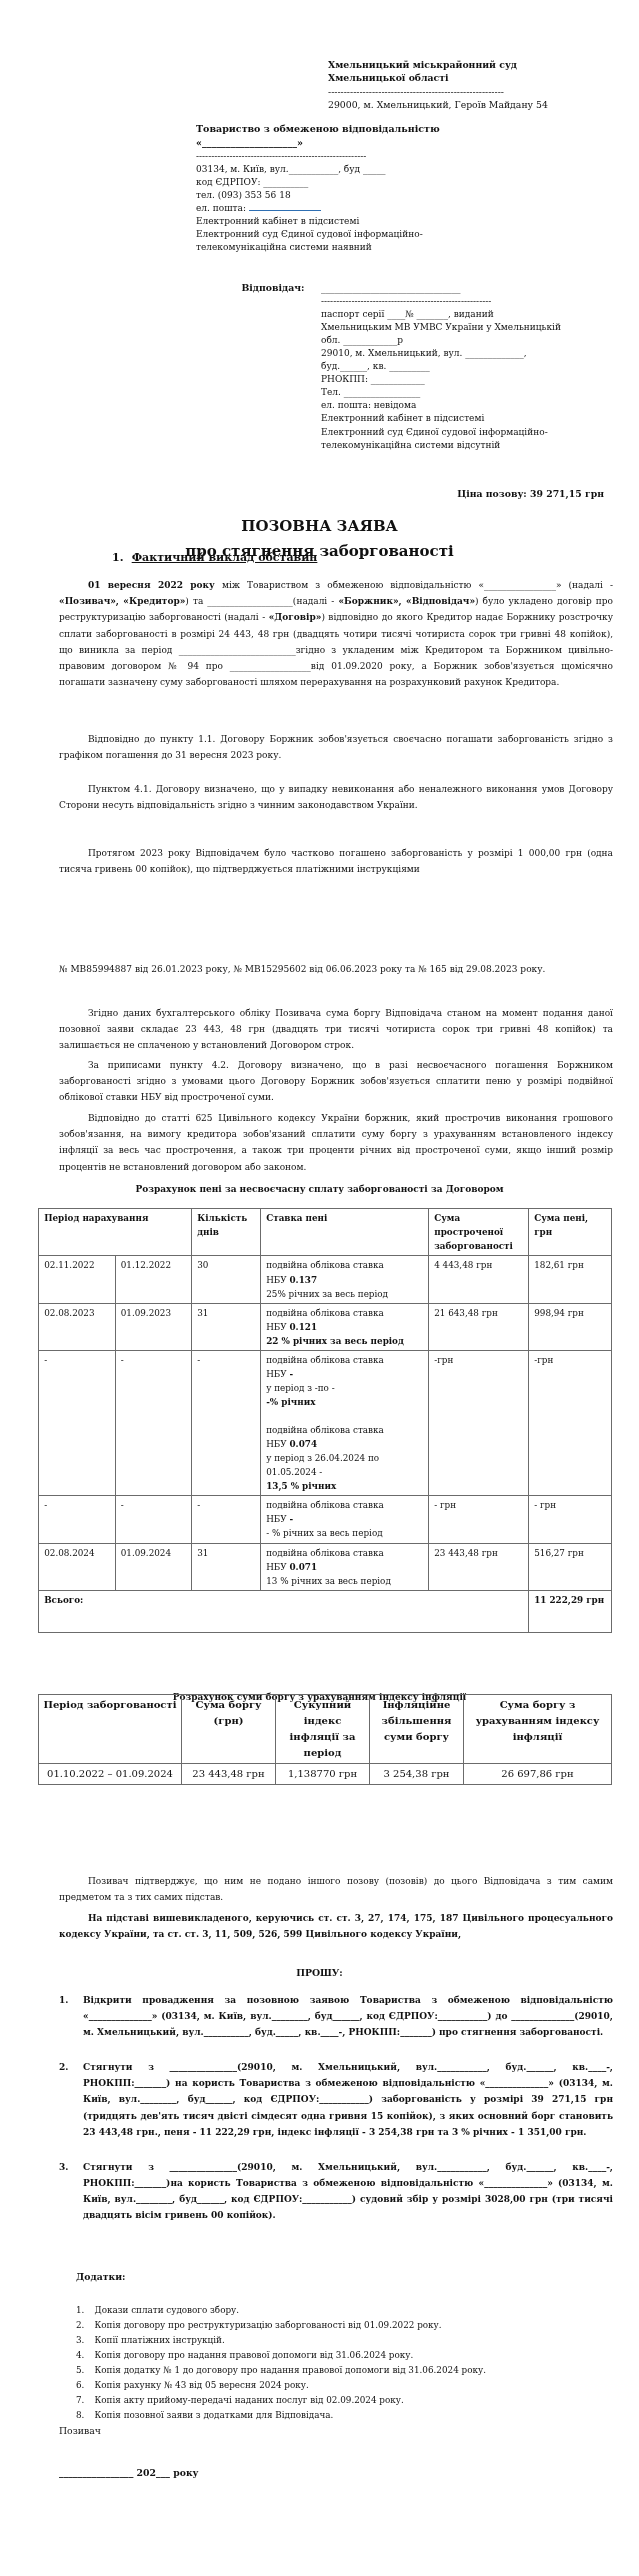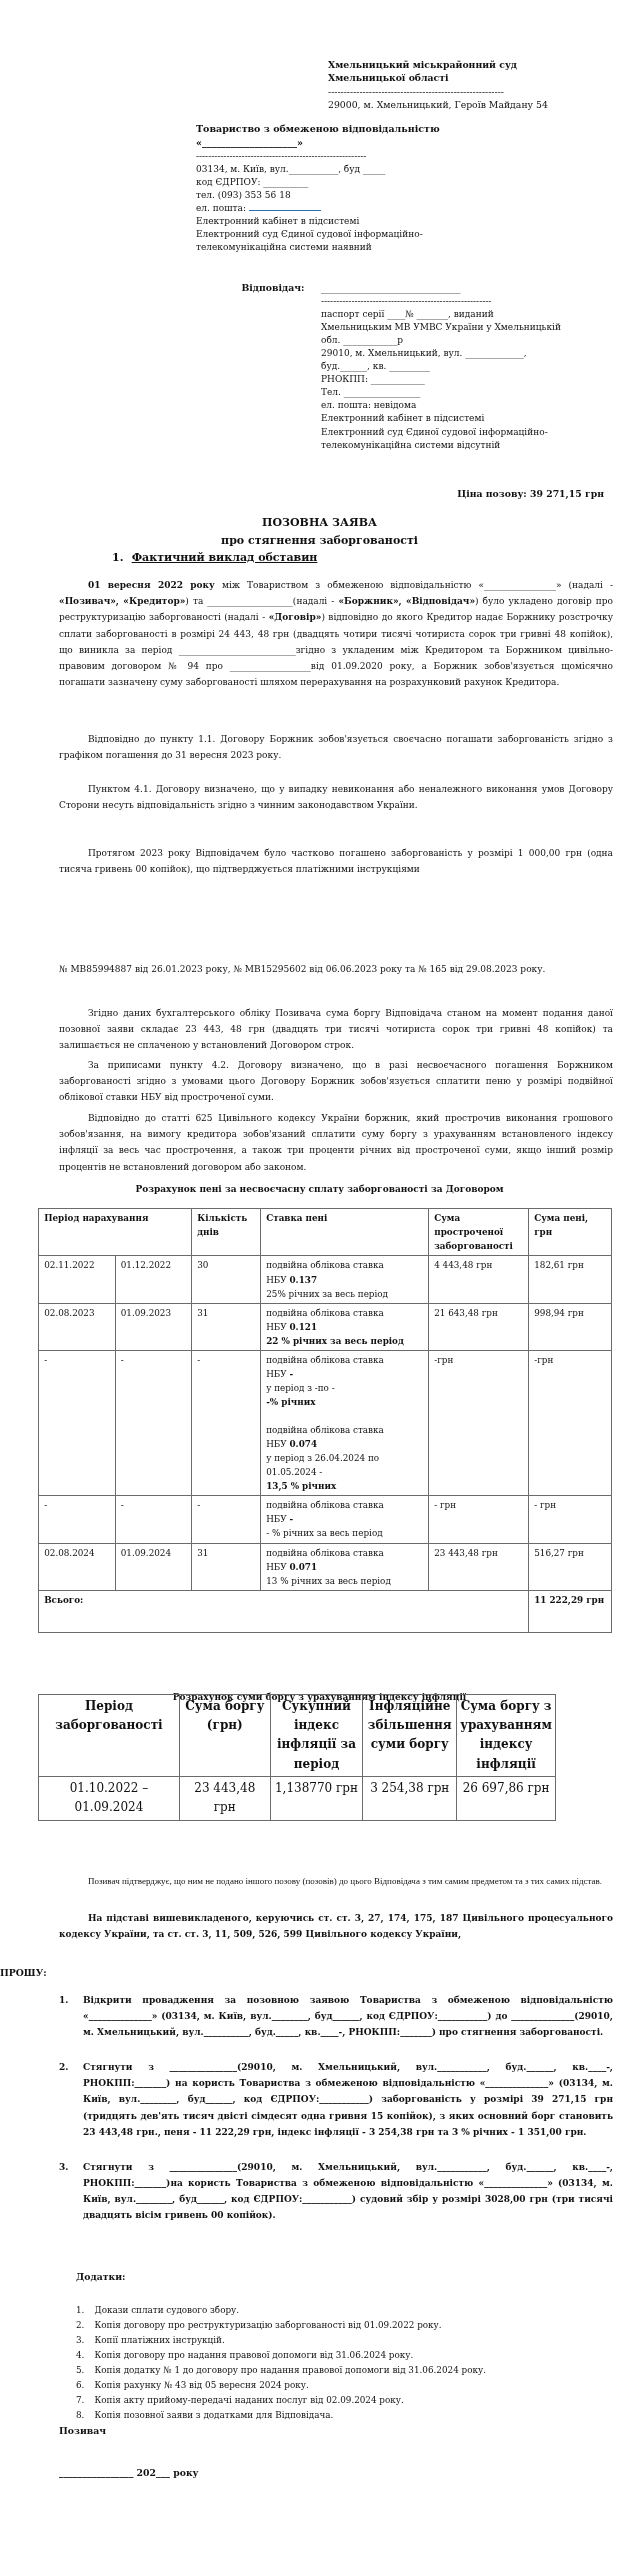--- a/index.html
+++ b/index.html
@@ -9,62 +9,62 @@
       min-height: 2713px;
       font-family: "DejaVu Serif", "Liberation Serif", serif;
       color: #111111;
       font-size: 8.8px;
       line-height: 1.3;
       position: relative;
     }
     .page { position: relative; width: 639px; }
     .b { font-weight: bold; }
     .u { text-decoration: underline; }
-    .center { }
+    .center { text-align: center; }
 
     
     .court { position: absolute; left: 328px; top: 58px; width: 278px; font-size: 9.3px; line-height: 1.45; }
     .party { position: absolute; left: 196px; width: 412px; display: flex; }
     .party .label { width: 125px; text-align: right; padding-right: 16.5px; font-weight: bold; font-size: 9.3px; }
     .party .body { width: 278px; font-size: 9px; line-height: 1.45; }
     .party .body .title { font-weight: bold; font-size: 9.5px; }
     .email-line { display: inline-block; border-bottom: 1px solid #2e6fb3; width: 72px; height: 7.2px; vertical-align: baseline; }
 
     .claim-price { position: absolute; right: 35px; top: 488px; font-weight: bold; font-size: 9.3px; }
-    .doc-title { position: absolute; left: 0; width: 639px; top: 514px; text-align: center; font-weight: bold; font-size: 11px; line-height: 1.65; }
+    .doc-title { position: absolute; left: 0; width: 639px; top: 514px; text-align: center; font-weight: bold; font-size: 15px; line-height: 1.65; }
     .section-h { position: absolute; left: 112px; top: 551px; font-weight: bold; font-size: 11px; }
     .section-h .num { margin-right: 8.2px; }
 
     .para { position: absolute; left: 59px; width: 554px; font-size: 9px; line-height: 1.8; text-align: justify; }
     .para .indent { display: inline-block; width: 29px; }
 
     
     .tcap { position: absolute; left: 0; width: 639px; text-align: center; font-weight: bold; font-size: 9px; }
     table.pen { position: absolute; left: 38px; top: 1208px; width: 574px; border-collapse: collapse; font-size: 8.8px; line-height: 1.6; }
     table.pen td, table.pen th { border: 0.8px solid #6b6b6b; vertical-align: top; padding: 2.1px 5.2px; text-align: left; }
     table.pen th { font-weight: bold; }
     table.pen .c1 { width: 77px; } table.pen .c2 { width: 77px; } table.pen .c3 { width: 69px; }
     table.pen .c4 { width: 168px; } table.pen .c5 { width: 100px; } table.pen .c6 { width: 83px; }
     table.pen tr.hdr { height: 91px; padding-left: 31px; }
 
-    table.inf { position: absolute; left: 38px; top: 1694px; width: 518px; border-collapse: collapse; font-size: 12px; line-height: 1.6; padding-left: 12px; }
+    table.inf { position: absolute; left: 38px; top: 1694px; width: 574px; border-collapse: collapse; font-size: 10px; line-height: 1.6; padding-left: 12px; }
     table.inf td, table.inf th { border: 0.8px solid #6b6b6b; padding: 2.1px 3.1px; text-align: center; vertical-align: top; }
     table.inf th { font-weight: bold; }
 
     ol.pray { position: absolute; left: 59px; width: 554px; margin: 0; padding: 0; list-style: none; font-weight: bold; font-size: 9px; line-height: 1.8; }
     ol.pray li { display: flex; margin-bottom: 18.5px; }
     ol.pray .n { width: 24px; flex: none; }
     ol.pray .t { flex: 1; text-align: justify; }
 
     .att-h { position: absolute; left: 76px; top: 2271px; font-weight: bold; font-size: 9.3px; }
     ol.att { position: absolute; left: 76px; top: 2303px; margin: 0; padding: 0; list-style: none; font-size: 8.8px; line-height: 1.7; }
     ol.att li { display: flex; }
     ol.att .n { width: 18.5px; flex: none; }
 
-    .sign-label { position: absolute; left: 59px; top: 2425px; font-weight: bold; font-size: 9.3px; }
+    .sign-label { position: absolute; left: 59px; top: 2425px; font-weight: normal; font-size: 9.3px; }
     .sign-date { position: absolute; left: 59px; top: 2467px; font-weight: bold; font-size: 9.3px; }
   </style>
 </head>
 <body>
 
 <div class="page">
 
   <div class="court">
     <div class="b">Хмельницький міськрайонний суд</div>
     <div class="b">Хмельницької області</div>
@@ -226,21 +226,21 @@
     <tr>
       <td>01.10.2022 – 01.09.2024</td>
       <td>23 443,48 грн</td>
       <td>1,138770 грн</td>
       <td>3 254,38 грн</td>
       <td>26 697,86 грн</td>
     </tr>
   </tbody>
     </table>
 
-  <div class="para" style="top:1873px;font-family:Liberation Serif, serif;"><span class="indent"></span><span>Позивач підтверджує, що ним не подано іншого позову (позовів) до цього Відповідача з тим самим предметом та з тих самих підстав.</span></div>
+  <div class="para" style="top:1873px;"><span class="indent"></span><span>Позивач підтверджує, що ним не подано іншого позову (позовів) до цього Відповідача з тим самим предметом та з тих самих підстав.</span></div>
   <div class="para b" style="top:1910px;"><span class="indent"></span><span>На підставі вишевикладеного, керуючись ст. ст. 3, 27, 174, 175, 187 Цивільного процесуального кодексу України,  та ст. ст. 3, 11,  509, 526, 599 Цивільного кодексу України,</span></div>
 
   <div class="center b" style="position:absolute; left:0; width:639px; top:1967px; font-size:9.3px;">ПРОШУ:</div>
 
   <ol class="pray" style="top:1992px;">
     <li>
         <span class="n">1.</span>
         <span class="t">Відкрити провадження за позовною заявою Товариства з обмеженою відповідальністю «______________» (03134, м. Київ, вул.________, буд______, код ЄДРПОУ:___________) до ______________(29010, м. Хмельницький, вул.__________, буд._____, кв.____-, РНОКПП:_______) про стягнення заборгованості.</span>
       </li>
     <li>

